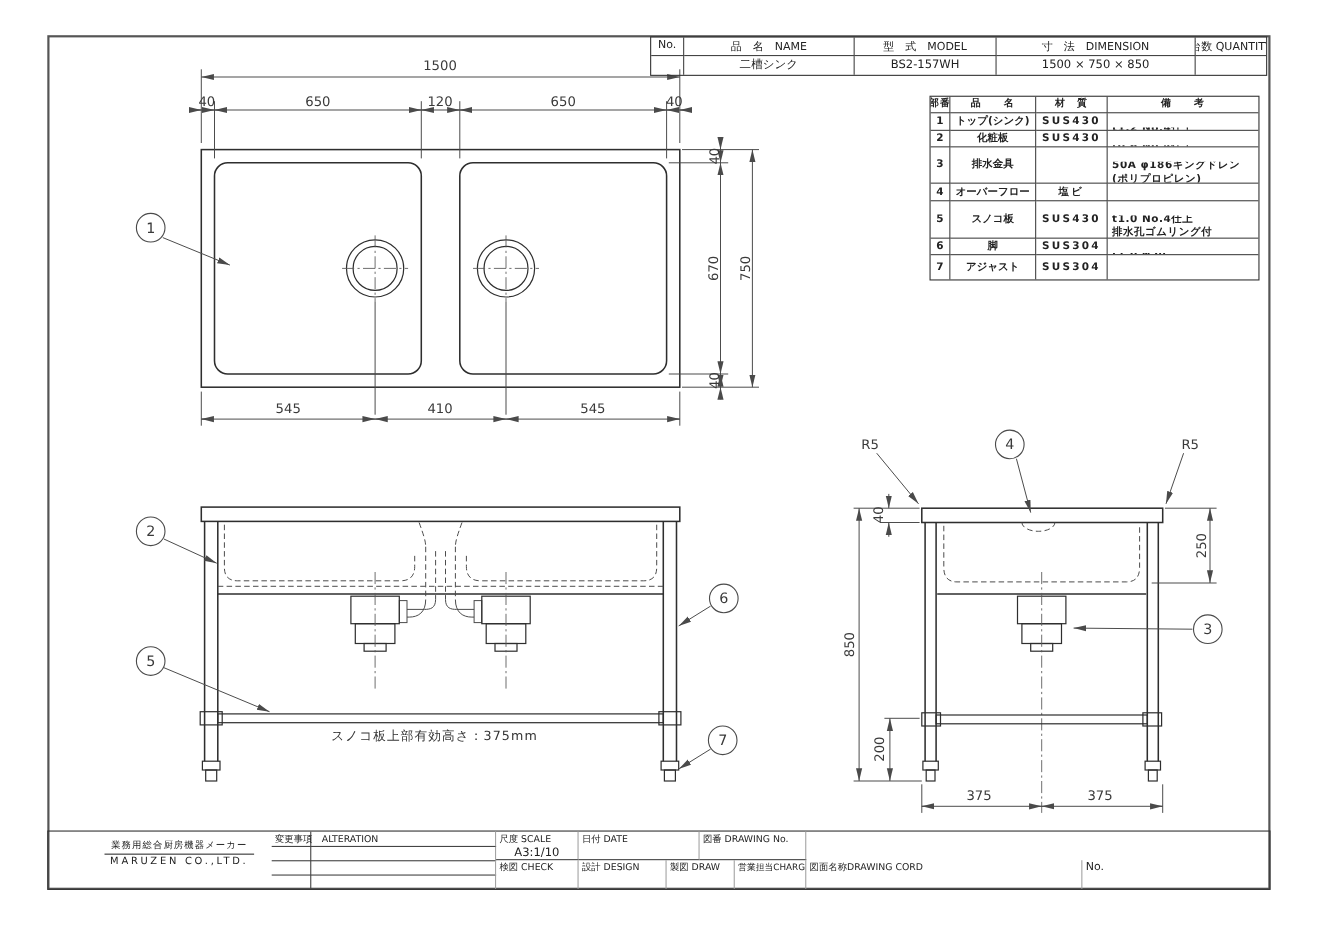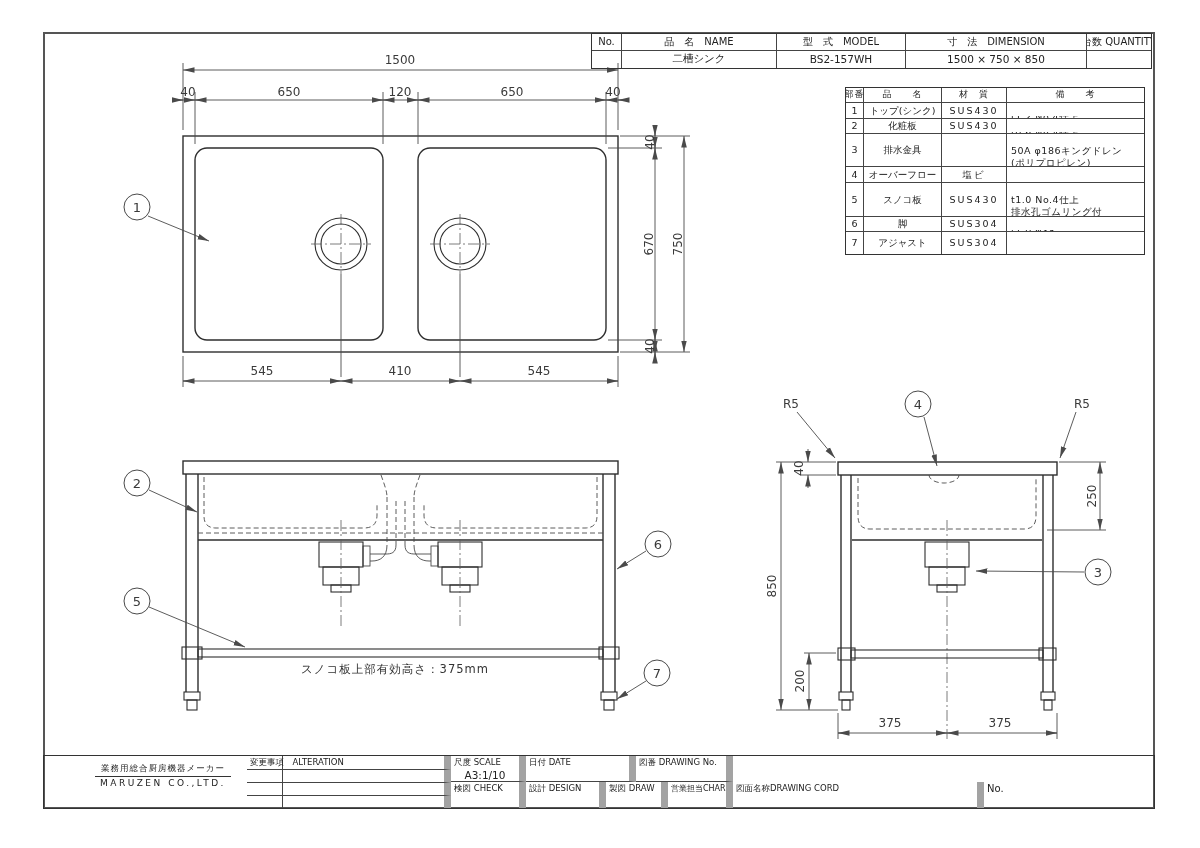--- a/index.html
+++ b/index.html
@@ -16,31 +16,31 @@
   .note{font-size:11.5px;fill:#333;letter-spacing:1px;}
   .bal circle{fill:#fff;stroke:#4a4a4a;stroke-width:1;}
   .bal text{font-size:13px;fill:#3a3a3a;}
   .anch{text-anchor:middle;}
   
   .htable{position:absolute;left:591px;top:33px;width:561px;height:36px;border:1.5px solid #333;box-sizing:border-box;display:grid;grid-template-columns:30px 155px 129px 181px 1fr;grid-template-rows:16.5px 1fr;font-size:10px;}
   .htable .c{border-right:1px solid #444;border-bottom:1px solid #444;display:flex;align-items:center;justify-content:center;white-space:nowrap;overflow:hidden;}
   .htable .c:nth-child(5n){border-right:none;}
   .htable .r2{border-bottom:none;font-size:10.5px;}
   
-  .ptable{position:absolute;left:845px;top:87px;width:300px;height:168px;border:1.5px solid #333;box-sizing:border-box;display:grid;grid-template-columns:18px 78px 65px 1fr;grid-template-rows:15px 16px 15px 33px 16px 34px 15px 1fr;font-size:9.5px;}
+  .ptable{position:absolute;left:845px;top:87px;width:300px;height:168px;border:1.5px solid #333;box-sizing:border-box;display:grid;grid-template-columns:18px 78px 65px 1fr;grid-template-rows:15px 16px 15px 33px 16px 34px 15px 1fr;font-size:9.5px;font-weight:bold;}
   .ptable .c{border-right:1px solid #444;border-bottom:1px solid #444;display:flex;flex-direction:column;align-items:center;justify-content:center;white-space:nowrap;overflow:hidden;line-height:1.25;}
   .ptable .c:nth-child(4n){border-right:none;}
   .ptable .lastrow{border-bottom:none;}
   .ptable .ref{font-size:8px;}
   .ptable .mat{letter-spacing:2px;font-size:9.5px;}
   .ptable .rem{align-items:flex-start;padding-left:4px;letter-spacing:0.5px;margin-top:13px;}
   .ptable .hd{font-size:9px;letter-spacing:1px;}
   
   .tblock{position:absolute;left:43px;top:755px;width:1112px;height:54px;border:1.5px solid #333;box-sizing:border-box;}
-  .tb{position:absolute;border-right:7px solid #a3a3a3;border-bottom:1px solid #444;box-sizing:border-box;font-size:8.5px;overflow:hidden;white-space:nowrap;}
+  .tb{position:absolute;border-right:1px solid #a3a3a3;border-bottom:1px solid #444;box-sizing:border-box;font-size:8.5px;overflow:hidden;white-space:nowrap;}
   .tb .lab{position:absolute;left:3px;top:1px;}
   .nb{border-bottom:none;}
   .company{position:absolute;left:0;top:0;width:239px;height:100%;border-right:1px solid #444;box-sizing:border-box;text-align:center;}
   .tagline{font-size:8.5px;margin-top:2px;display:inline-block;border-bottom:1px solid #333;padding:0 6px 1px 6px;letter-spacing:1px;}
   .brandrow{display:flex;align-items:center;justify-content:center;height:22px;margin-top:0px;}
   .kk{font-size:11.5px;font-weight:bold;letter-spacing:0.5px;}
   .maru{font-size:19px;font-weight:bold;letter-spacing:1px;}
   .coltd{font-size:9px;letter-spacing:2.5px;margin-top:1px;}
   .scaleval{position:absolute;left:0;right:0;top:13px;text-align:center;font-size:10.5px;}
 </style>

